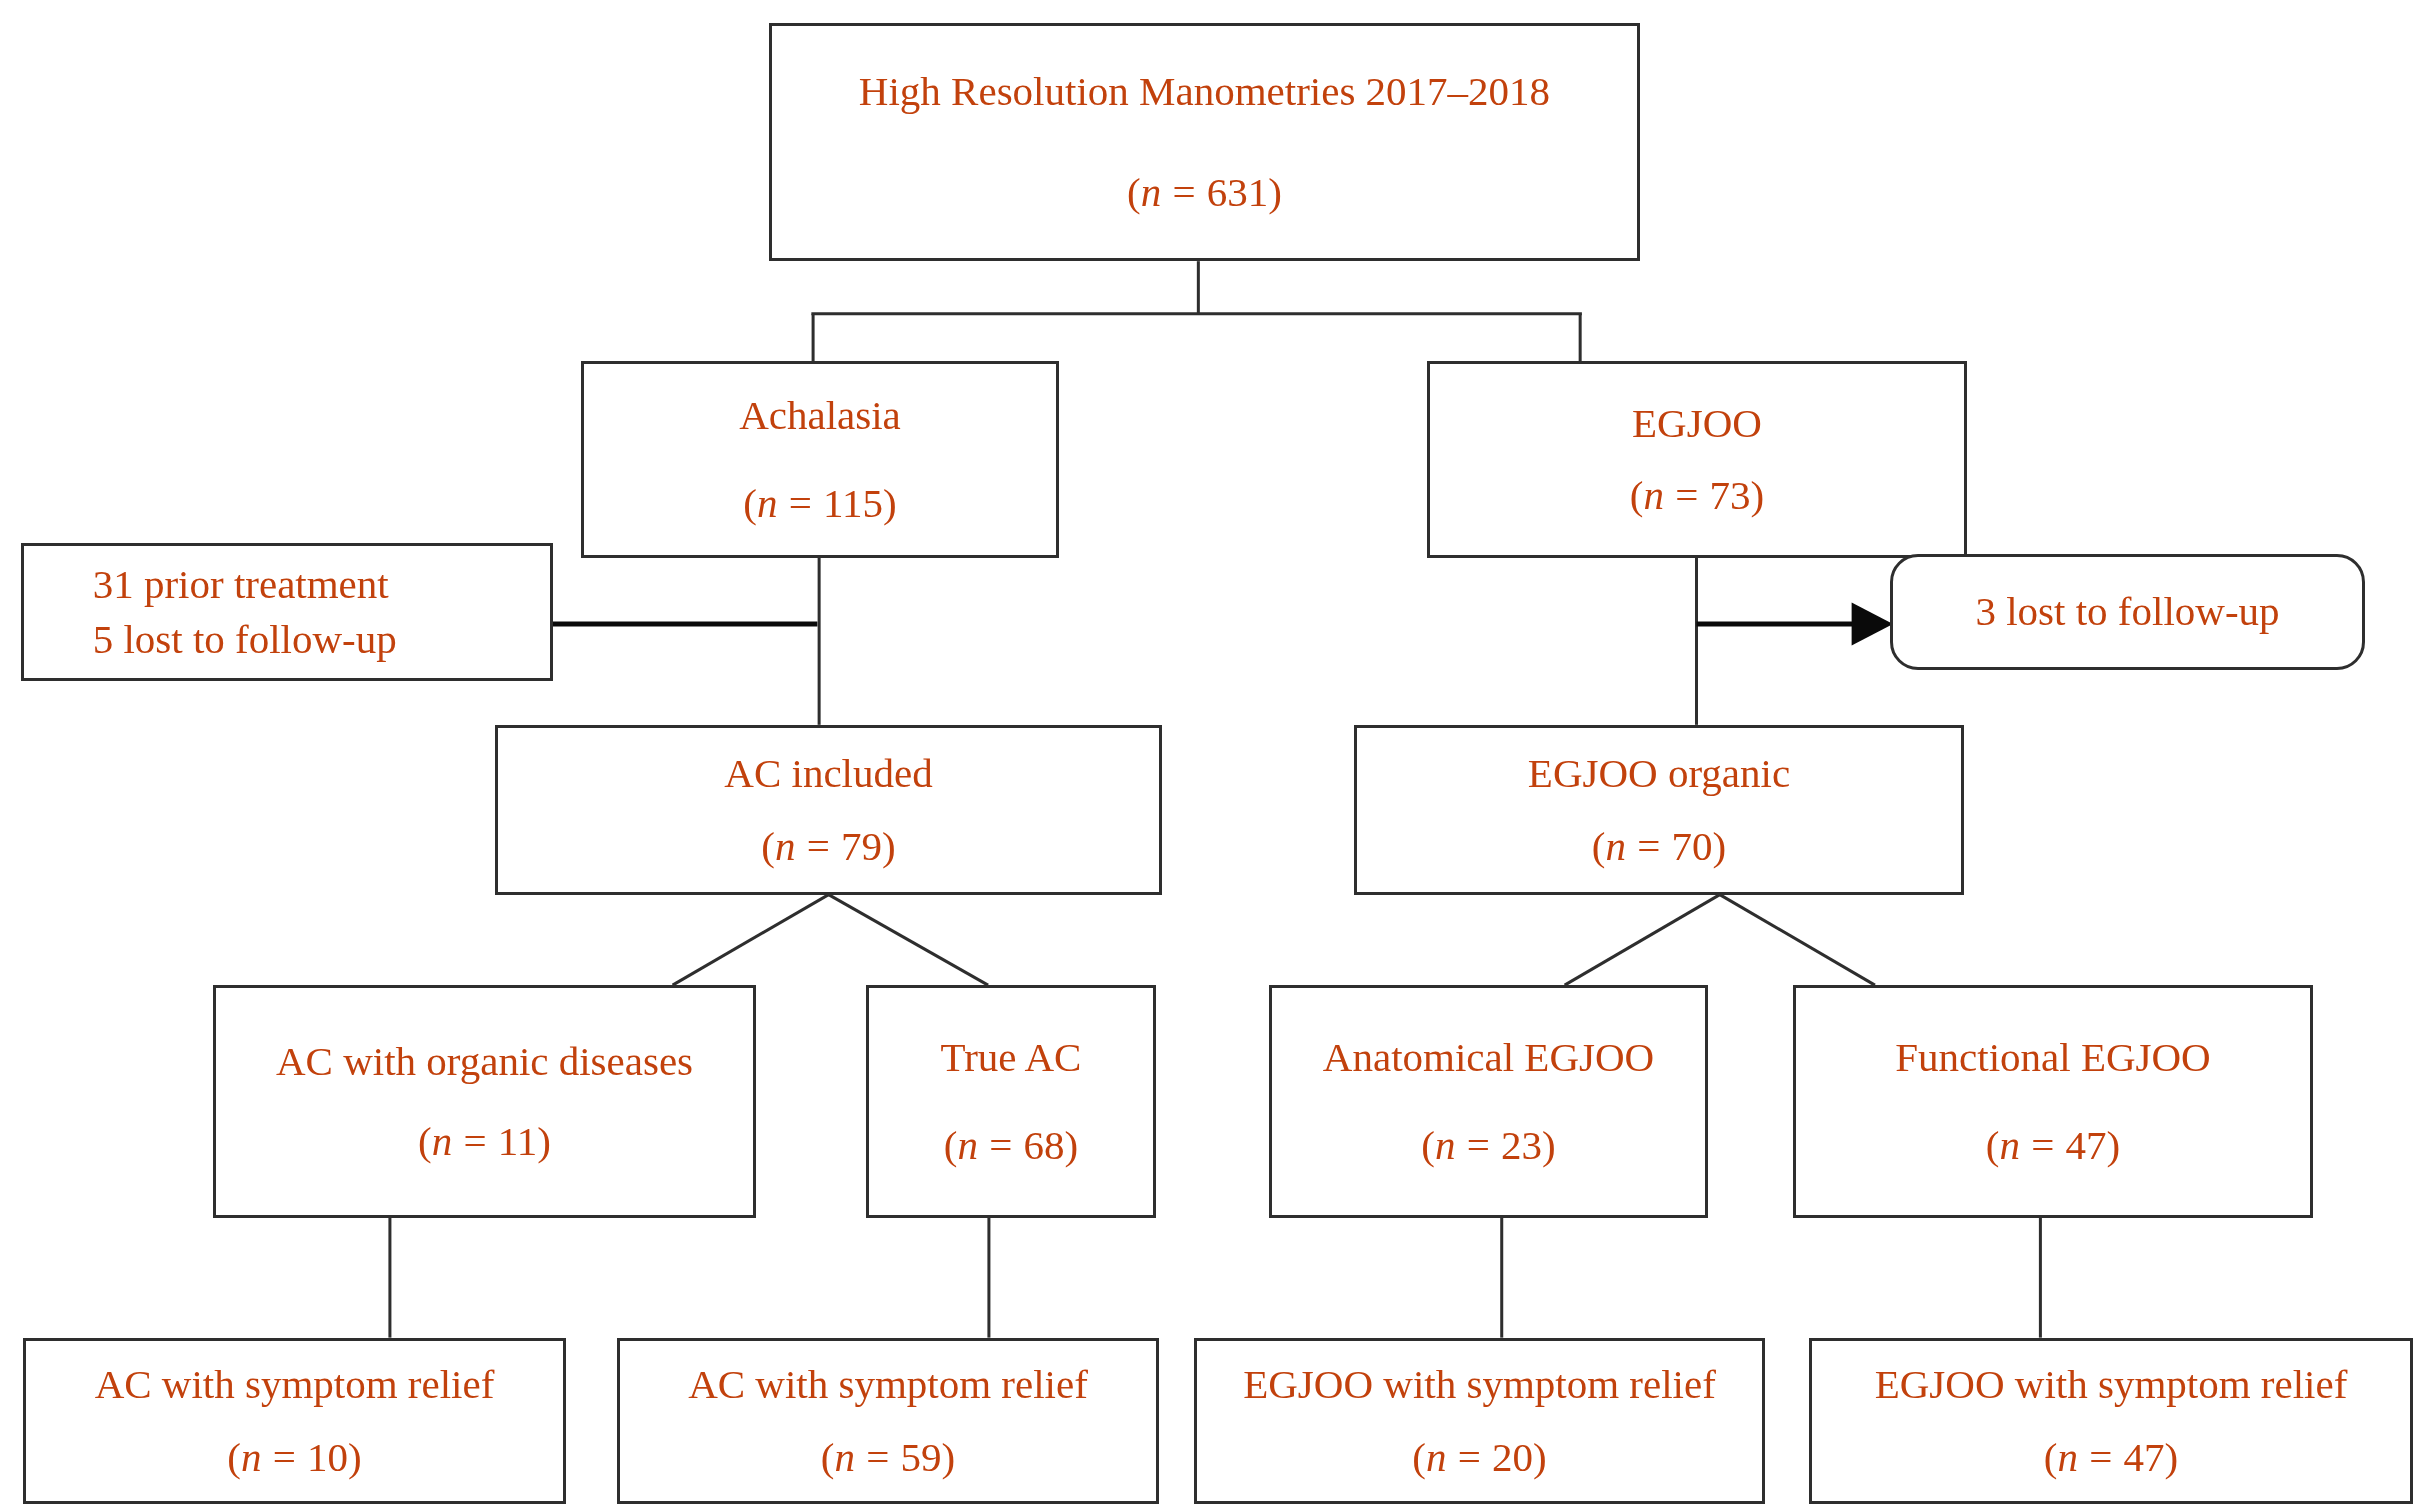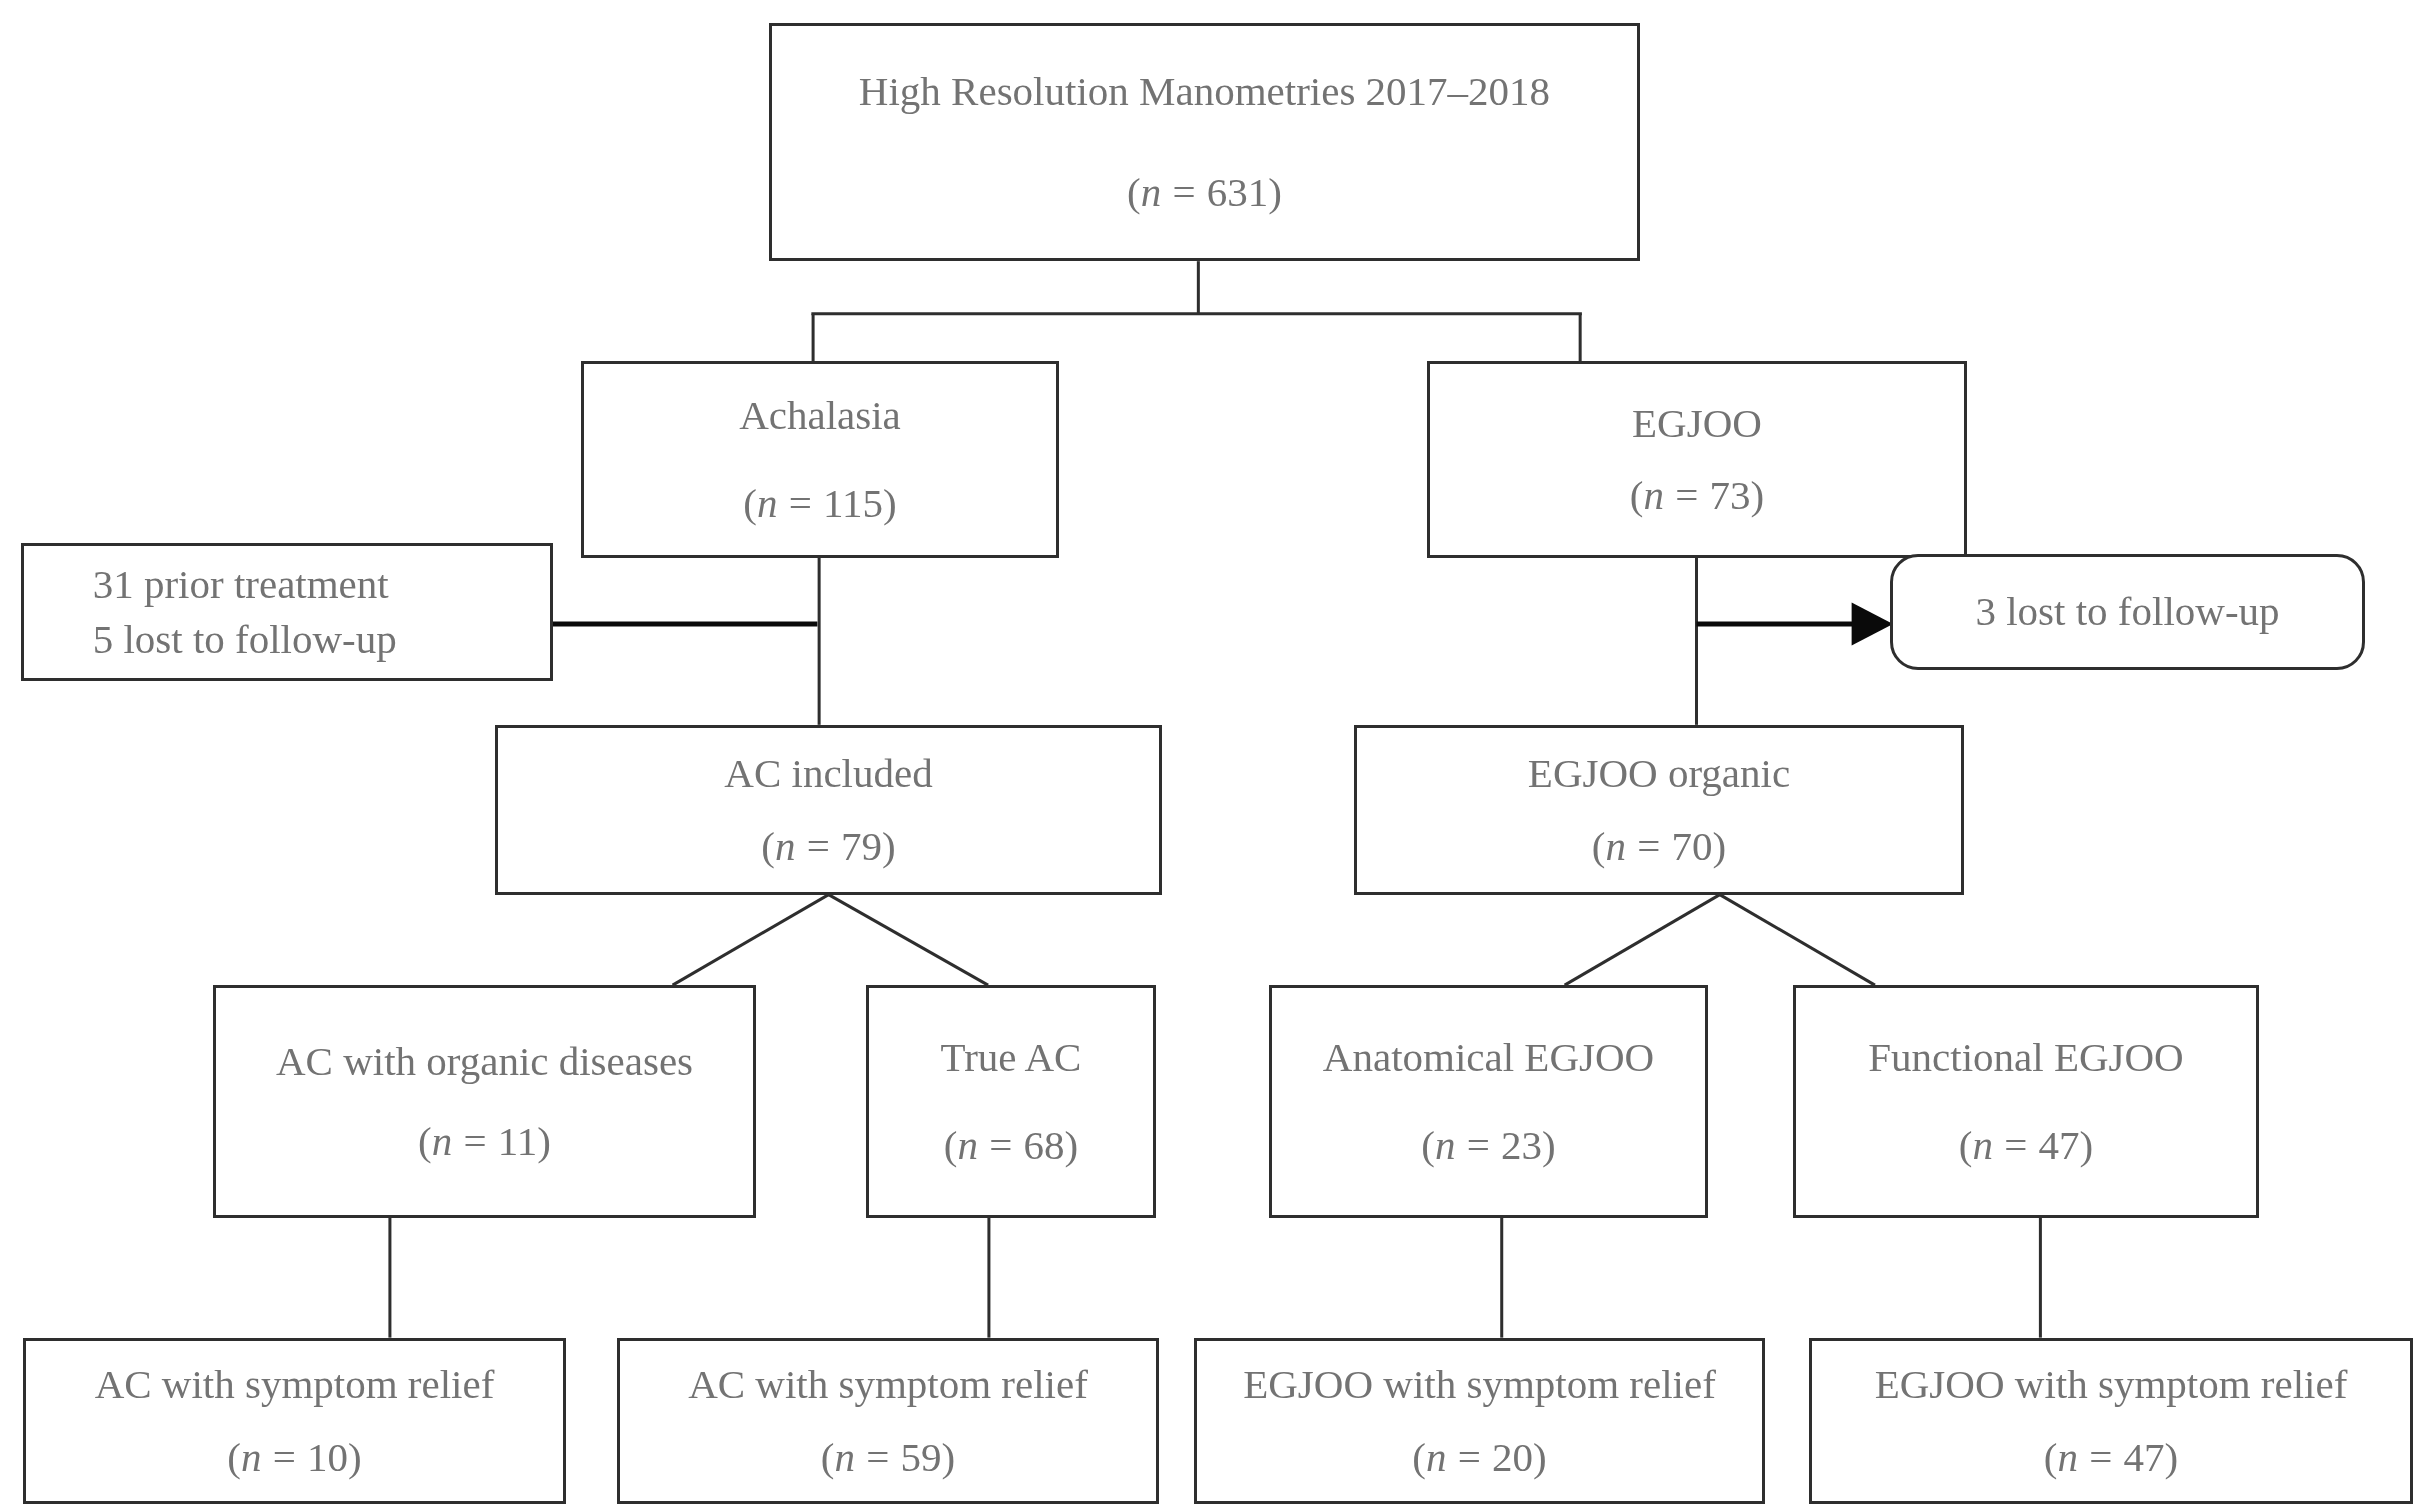--- a/index.html
+++ b/index.html
@@ -2,21 +2,21 @@
 <html style="font-size:13.8px"><head>
 <meta charset="utf-8">
 <style>
   html, body { margin: 0; padding: 0; background: #ffffff; }
   .stage {
     position: relative;
     width: 2426px;
     height: 1510px;
     background: #ffffff;
     font-family: "Liberation Serif", "DejaVu Serif", serif;
-    color: #737373;
+    color: #c2410c;
     overflow: hidden;
   }
   .edges {
     position: absolute;
     left: 0; top: 0;
     width: 2426px; height: 1510px;
     z-index: 0;
   }
   .edges line { stroke: #2e2e2e; stroke-width: 3.5; }
   .edges .arrow-line { stroke: #0a0a0a; stroke-width: 6; }
@@ -45,21 +45,21 @@
   .b-achalasia     { left: 581px;  top: 361px;  width: 478px;  height: 197px; }
   .b-egjoo         { left: 1427px; top: 361px;  width: 540px;  height: 197px; gap: 24px; }
   .b-excl-left     { left: 20.7px;   top: 543px;  width: 532px;  height: 138px;
                      align-items: flex-start; text-align: left; padding-left: 69px; gap: 7px; }
   .b-excl-right    { left: 1890px; top: 554px;  width: 475px;  height: 116px; border-radius: 28px; }
   .b-ac-included   { left: 495px;  top: 725px;  width: 667px;  height: 170px; }
   .b-egjoo-included{ left: 1354px; top: 725px;  width: 610px;  height: 170px; }
   .b-ac-organic    { left: 213px;  top: 985px; width: 543px;  height: 233px; gap: 32px; }
   .b-true-ac       { left: 866px; top: 985px; width: 290px;  height: 233px; }
   .b-anat-egjoo    { left: 1269px; top: 985px; width: 439px;  height: 233px; }
-  .b-func-egjoo    { left: 1793px; top: 985px; width: 466px;  height: 233px; }
+  .b-func-egjoo    { left: 1793px; top: 985px; width: 520px;  height: 233px; }
   .b-relief-a      { left: 23px;   top: 1338px; width: 543px;  height: 166px; }
   .b-relief-b      { left: 617px;  top: 1338px; width: 542px;  height: 166px; }
   .b-relief-c      { left: 1194px; top: 1338px; width: 571px;  height: 166px; }
   .b-relief-d      { left: 1809px; top: 1338px; width: 604px;  height: 166px; }
 </style>
 </head>
 <body>
 
 <div class="stage">
 

